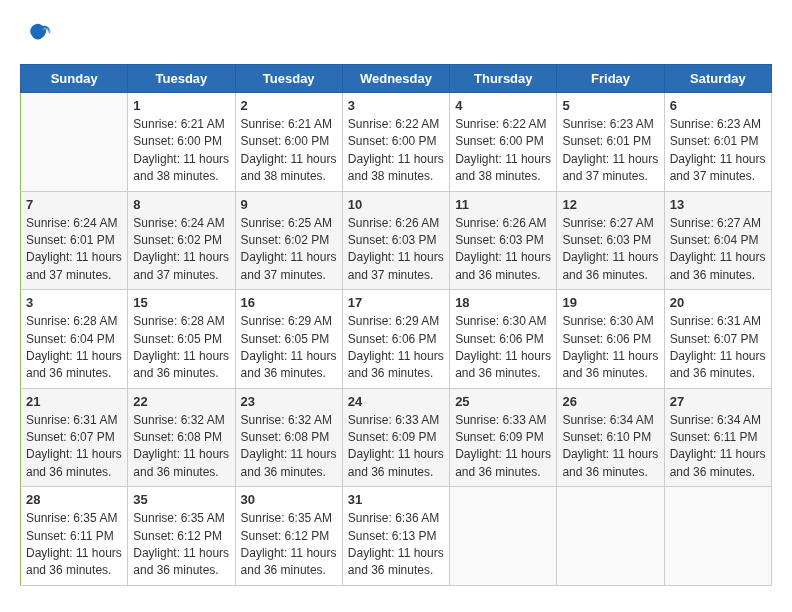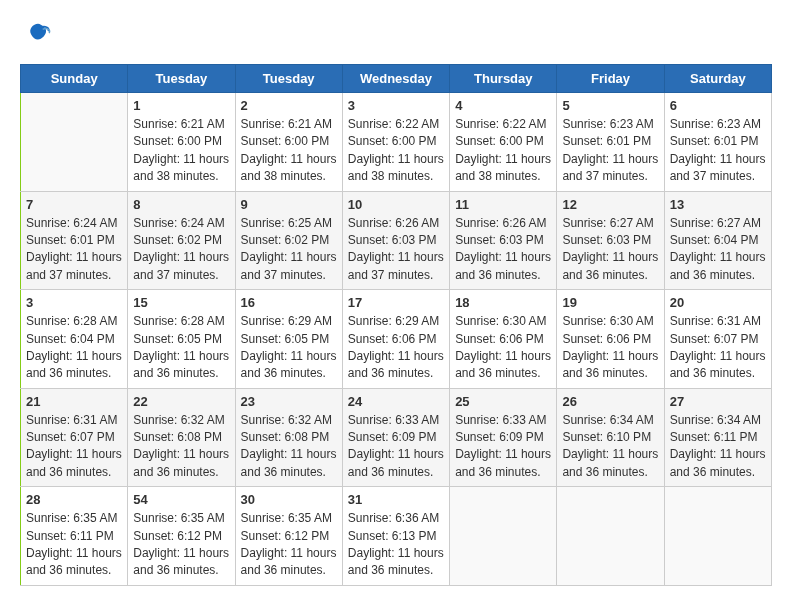--- a/index.html
+++ b/index.html
@@ -298,21 +298,21 @@
         </td>
       </tr>
       <tr>
         <td>
           <span class="day-num">28</span>
           <div class="day-info" style="white-space: pre-line;">Sunrise: 6:35 AM
 Sunset: 6:11 PM
 Daylight: 11 hours and 36 minutes.</div>
         </td>
         <td>
-          <span class="day-num">54</span>
+          <span class="day-num">35</span>
           <div class="day-info" style="white-space: pre-line;">Sunrise: 6:35 AM
 Sunset: 6:12 PM
 Daylight: 11 hours and 36 minutes.</div>
         </td>
         <td>
           <span class="day-num">30</span>
           <div class="day-info" style="white-space: pre-line;">Sunrise: 6:35 AM
 Sunset: 6:12 PM
 Daylight: 11 hours and 36 minutes.</div>
         </td>

